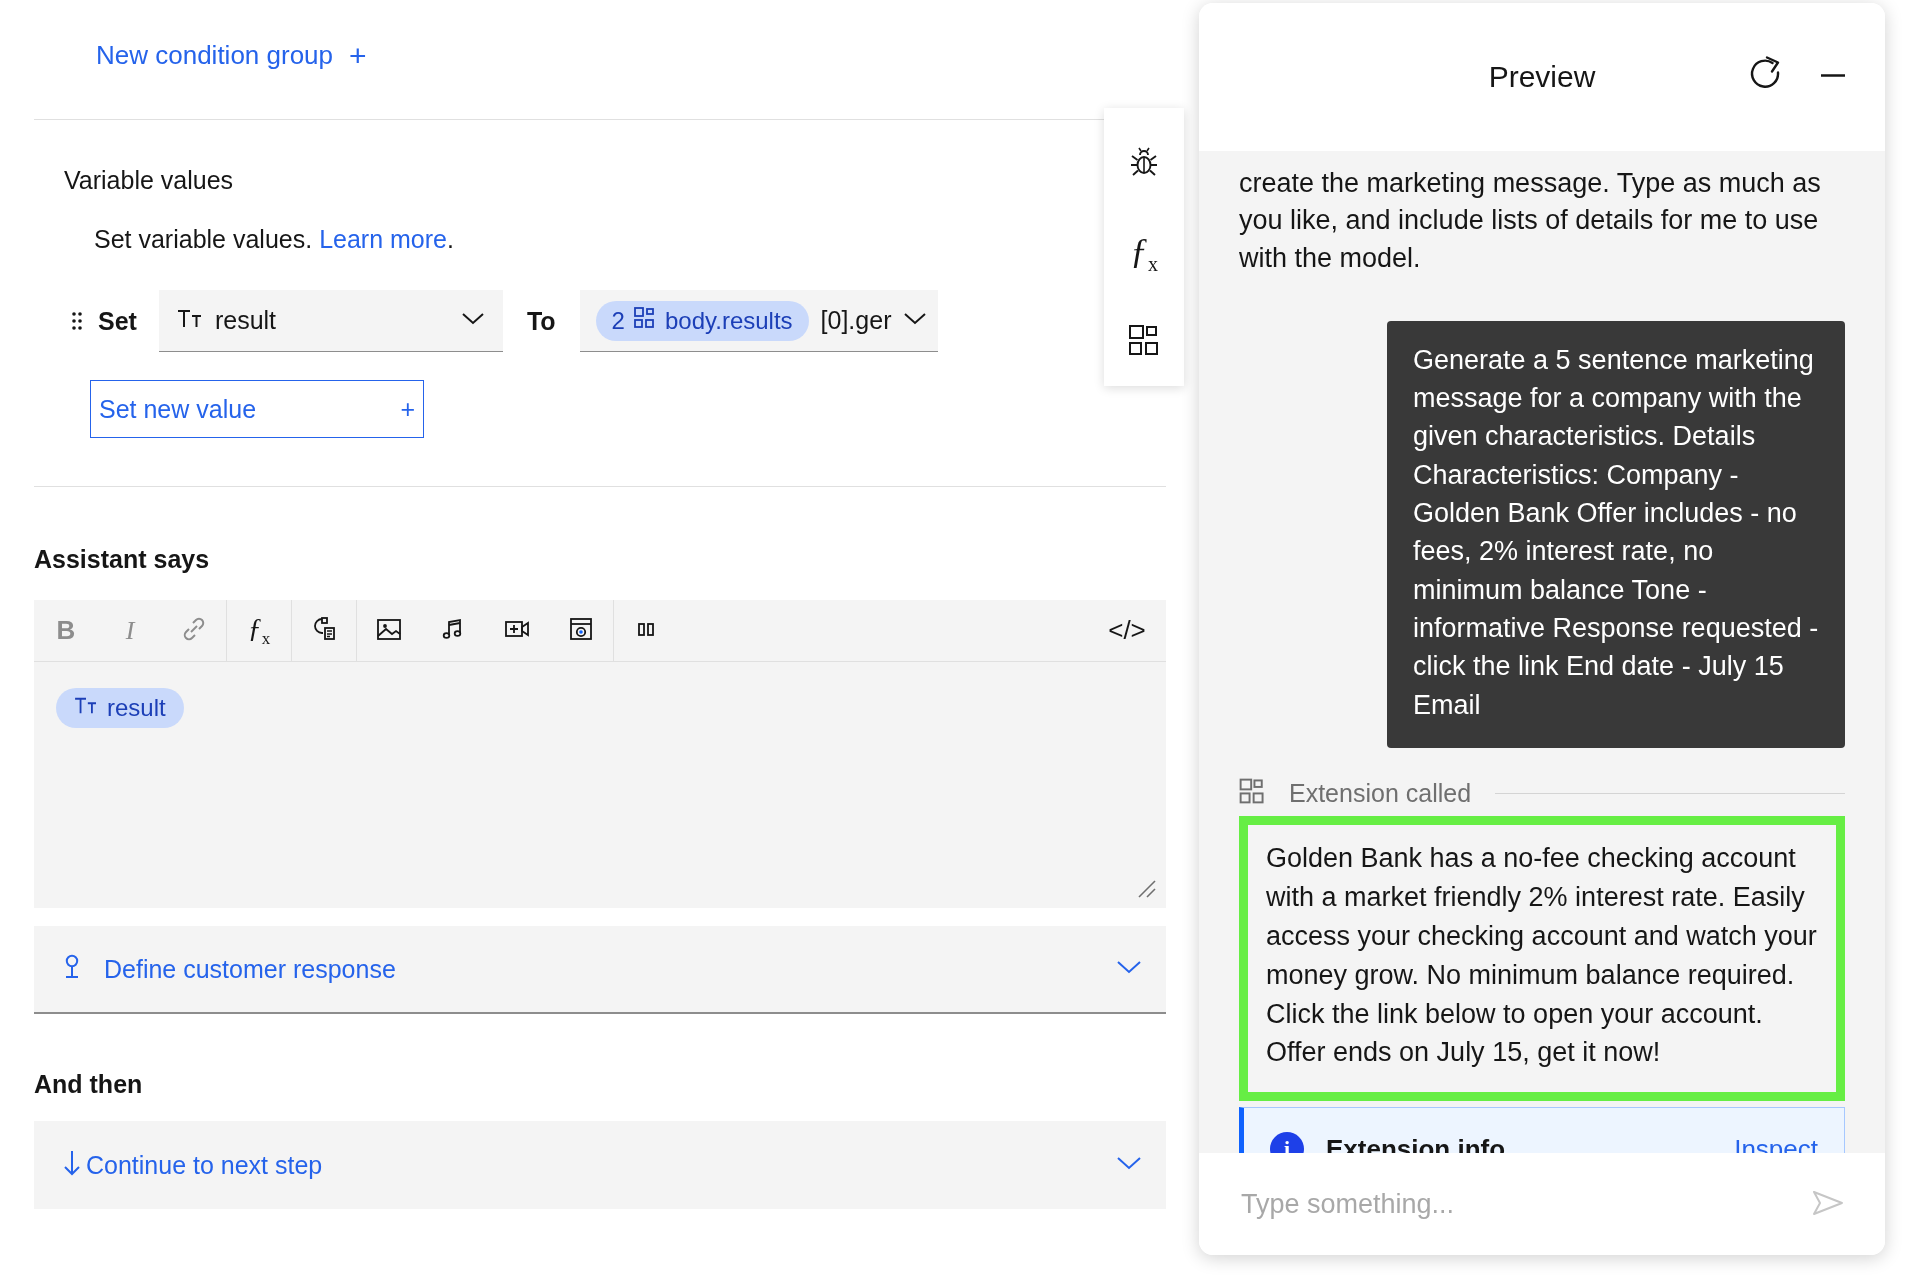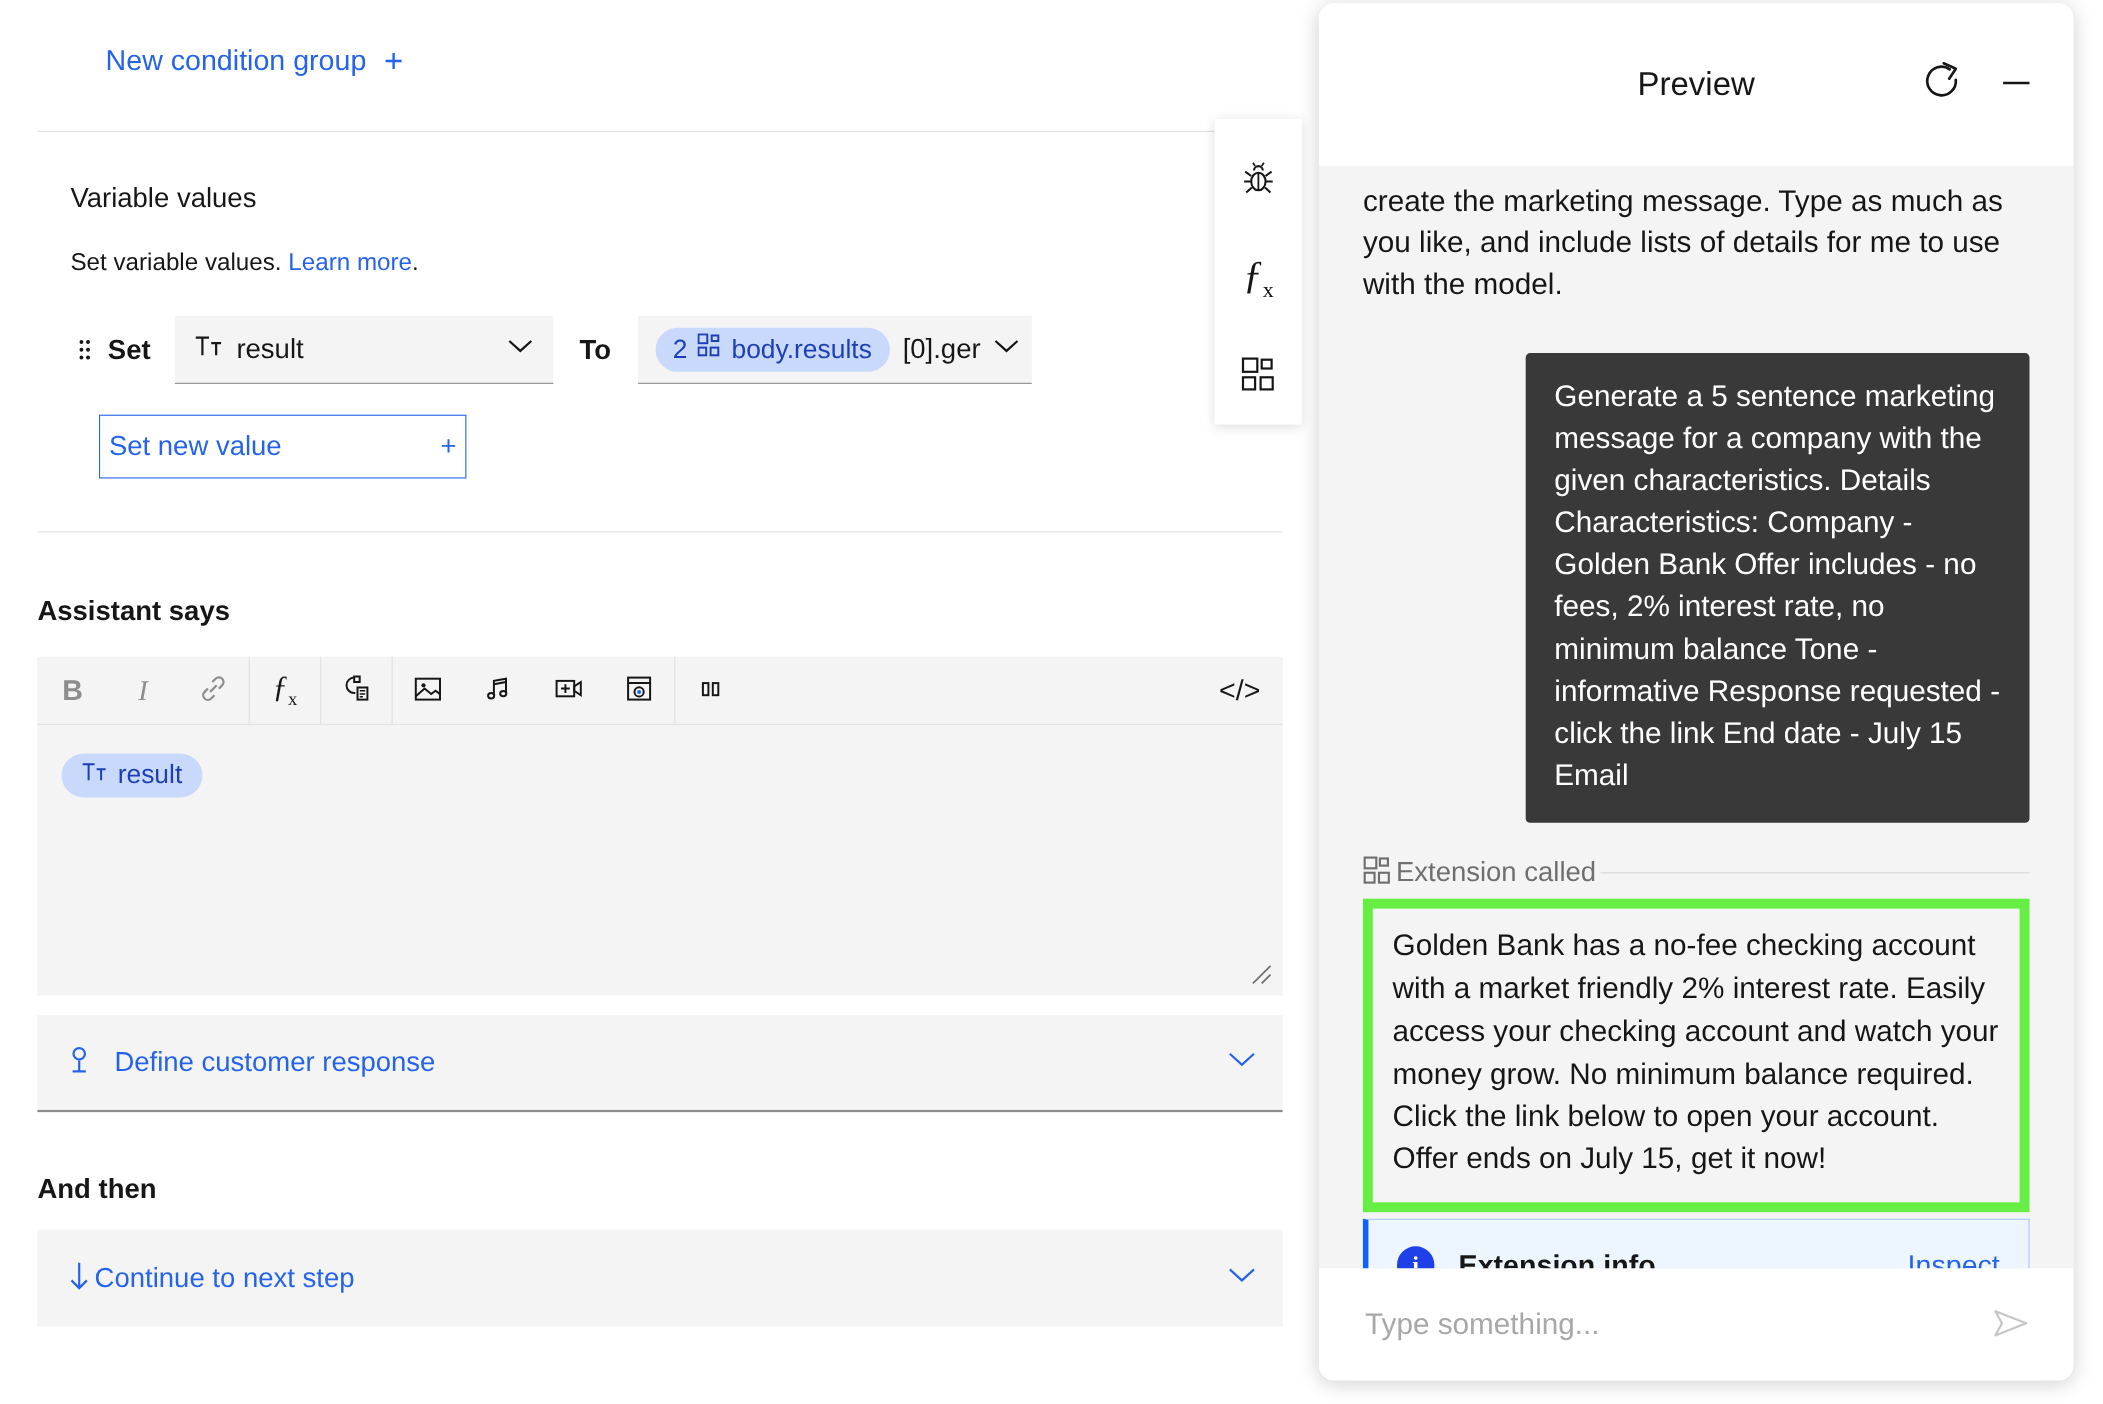--- a/index.html
+++ b/index.html
@@ -48,23 +48,24 @@
   }
 
   .section-pad { padding: 0 30px; }
 
   .var-title {
     font-size: 25px;
     color: #161616;
     padding-top: 46px;
   }
   .var-sub {
-    font-size: 22px;
+    font-size: 25px;
     color: #161616;
     padding-top: 30px;
+    margin-left: 30px;
   }
   .var-sub a { color: #2563eb; text-decoration: none; }
 
   .set-row {
     display: flex;
     align-items: center;
     margin-top: 36px;
     gap: 0;
   }
   .drag-dots {
@@ -298,21 +299,21 @@
     background: #393939;
     color: #ffffff;
     border-radius: 4px;
     padding: 20px 26px 24px 26px;
     font-size: 27px;
     line-height: 1.42;
   }
   .ext-called-row {
     display: flex;
     align-items: center;
-    gap: 4px;
+    gap: 24px;
     margin-top: 30px;
   }
   .ext-called-label {
     font-size: 25px;
     color: #6f6f6f;
     white-space: nowrap;
   }
   .ext-rule { flex: 1; height: 1px; background: #d4d4d4; }
 
   .green-box {

